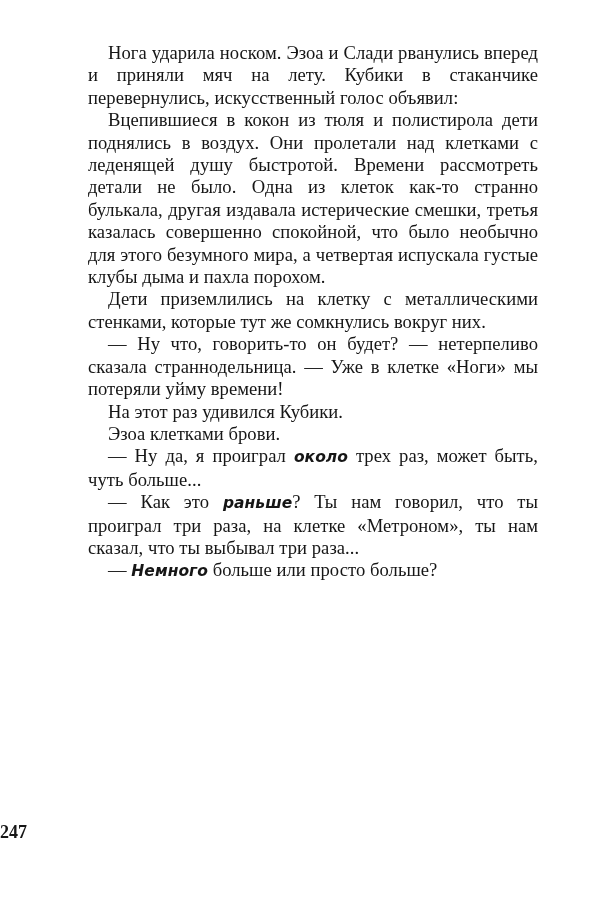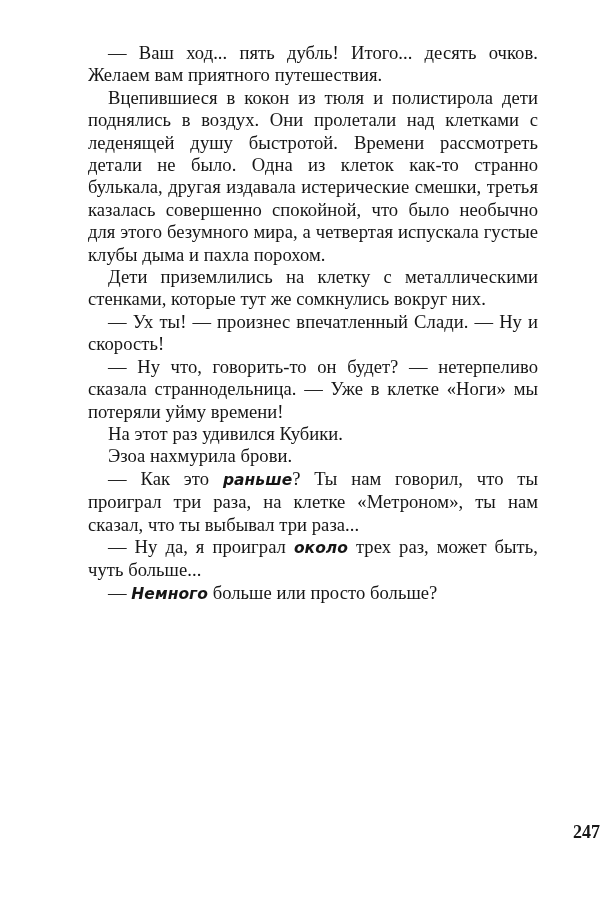--- a/index.html
+++ b/index.html
@@ -25,36 +25,35 @@
     font-family: "DejaVu Sans", sans-serif;
     font-style: italic;
     font-weight: bold;
     font-size: 15.5px;
   }
   .page-number {
     position: absolute;
     top: 822px;
     left: 0;
     width: 600px;
-    text-align: right;
+    text-align: left;
     font-family: "Liberation Serif", "DejaVu Serif", serif;
     font-weight: bold;
     font-size: 18px;
     color: #161616;
   }
 </style>
 </head>
 <body>
 
 <div class="page">
-  <p>— Ваш ход... пять дубль! Итого... десять очков. Желаем вам приятного путешествия.</p>
+  <p>Нога ударила носком. Эзоа и Слади рванулись вперед и приняли мяч на лету. Кубики в стаканчике перевернулись, искусственный голос объявил:</p>
   <p>Вцепившиеся в кокон из тюля и полистирола дети под­нялись в воздух. Они пролетали над клетками с леденящей душу быстротой. Времени рассмотреть детали не было. Одна из клеток как-то странно булькала, другая издавала истерические смешки, третья казалась совершенно спокой­ной, что было необычно для этого безумного мира, а чет­вертая испускала густые клубы дыма и пахла порохом.</p>
   <p>Дети приземлились на клетку с металлическими стен­ками, которые тут же сомкнулись вокруг них.</p>
-  <p>— Ух ты! — произнес впечатленный Слади. — Ну и ско­рость!</p>
   <p>— Ну что, говорить-то он будет? — нетерпеливо сказала страннодельница. — Уже в клетке «Ноги» мы потеряли уй­му времени!</p>
   <p>На этот раз удивился Кубики.</p>
-  <p>Эзоа нахмурила брови.</p>
+  <p>Эзоа клетками брови.</p>
+  <p><span>— Ну да, я проиграл </span><span class="it">около</span><span> трех раз, может быть, чуть больше...</span></p>
   <p><span>— Как это </span><span class="it">раньше</span><span>? Ты нам говорил, что ты проиграл три раза, на клетке «Метроном», ты нам сказал, что ты вы­бывал три раза...</span></p>
-  <p><span>— Ну да, я проиграл </span><span class="it">около</span><span> трех раз, может быть, чуть больше...</span></p>
   <p><span>— </span><span class="it">Немного</span><span> больше или просто больше?</span></p>
 </div>
 
 <div class="page-number">247</div>
 
 </body></html>

